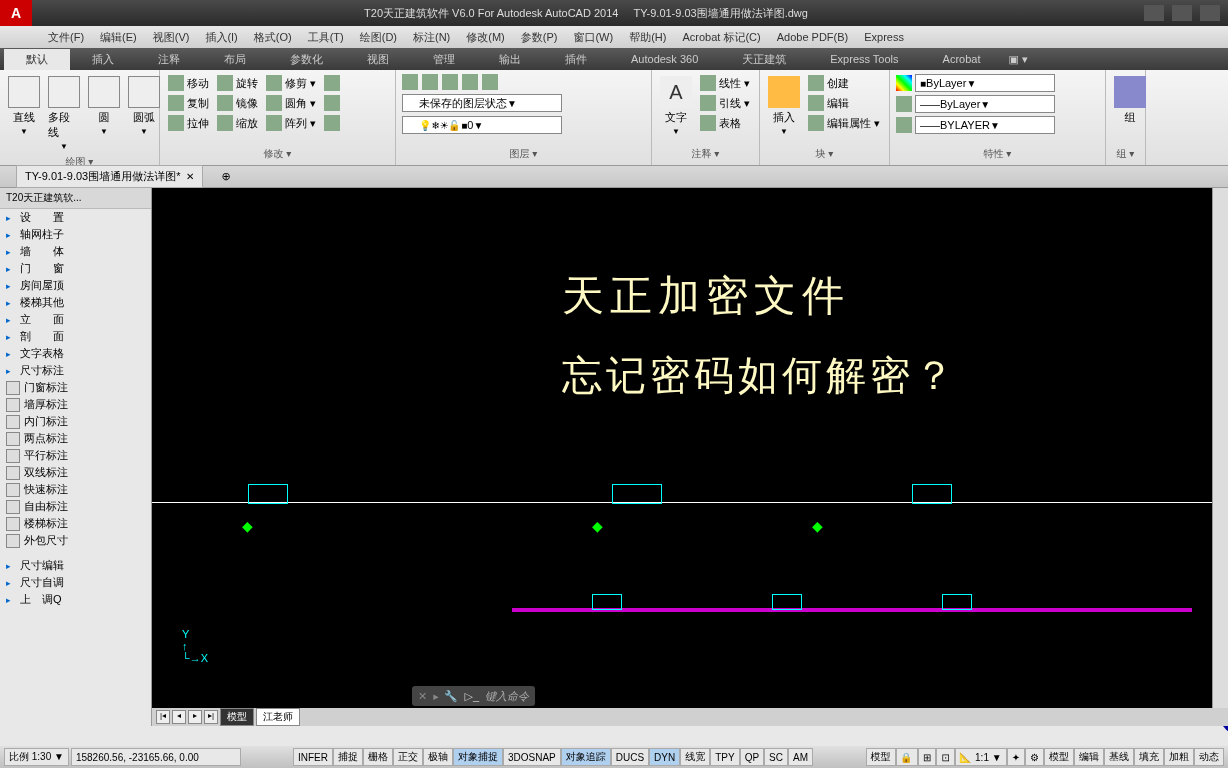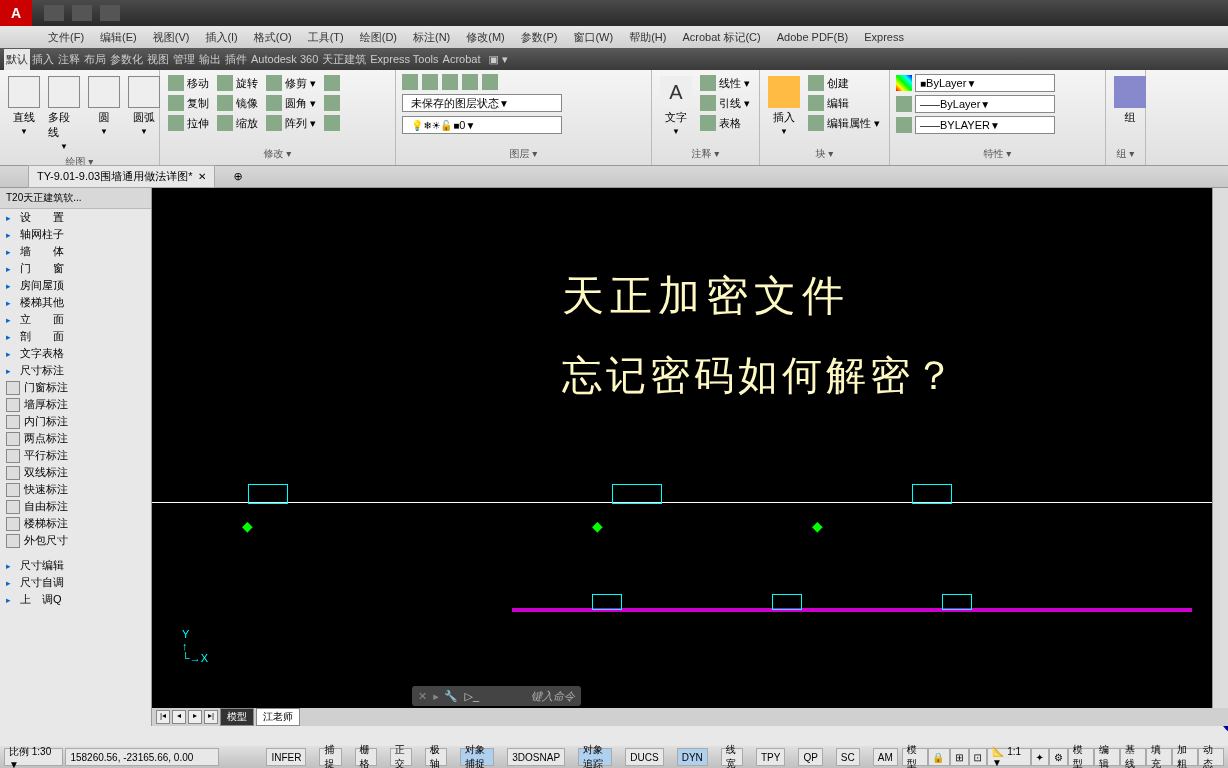--- a/index.html
+++ b/index.html
@@ -5,63 +5,68 @@
 * { margin: 0; padding: 0; box-sizing: border-box; font-family: "Microsoft YaHei", sans-serif; font-size: 11px; }
 body { width: 1228px; height: 768px; background: #e8e8e8; overflow: hidden; position: relative; }
 .titlebar { height: 26px; background: linear-gradient(#4a4a4a, #2a2a2a); display: flex; align-items: center; color: #ccc; }
 .app-logo { width: 32px; height: 26px; background: #c00; display: flex; align-items: center; justify-content: center; color: #fff; font-weight: bold; font-size: 14px; }
 .title-center { flex: 1; text-align: center; color: #ddd; }
 .win-controls { display: flex; gap: 8px; padding: 0 8px; }
 .win-btn { width: 20px; height: 16px; background: #555; }
 .menubar { height: 22px; background: linear-gradient(#e8e8e8, #d0d0d0); display: flex; align-items: center; padding: 0 36px 0 40px; gap: 0; }
 .menubar-item { padding: 0 8px; color: #333; cursor: pointer; }
 .ribbon-tabs { height: 22px; background: linear-gradient(#5a5a5a, #3a3a3a); display: flex; align-items: center; padding: 0 4px; }
-.ribbon-tab { padding: 3px 2px; color: #ccc; cursor: pointer; }
+.ribbon-tab { padding: 3px 22px; color: #ccc; cursor: pointer; }
 .ribbon-tab.active { background: #e8e8e8; color: #333; }
 .ribbon { height: 96px; background: linear-gradient(#f5f5f5, #e0e0e0); display: flex; border-bottom: 1px solid #999; }
 .ribbon-panel { border-right: 1px solid #bbb; padding: 4px 6px; display: flex; flex-direction: column; justify-content: space-between; }
 .panel-content { display: flex; gap: 4px; align-items: flex-start; flex: 1; }
 .panel-label { text-align: center; color: #555; font-size: 10px; padding-top: 2px; }
 .rb-btn { display: flex; flex-direction: column; align-items: center; gap: 2px; padding: 2px; cursor: pointer; }
 .rb-icon { width: 16px; height: 16px; background: #8a8; display: inline-block; }
 .rb-icon-lg { width: 32px; height: 32px; }
 .rb-col { display: flex; flex-direction: column; gap: 2px; }
 .rb-row { display: flex; align-items: center; gap: 3px; padding: 1px 2px; cursor: pointer; }
-.filetab-bar { height: 22px; background: linear-gradient(#d8d8d8, #c8c8c8); display: flex; align-items: center; padding: 0 16px; border-bottom: 1px solid #999; }
+.filetab-bar { height: 22px; background: linear-gradient(#d8d8d8, #c8c8c8); display: flex; align-items: center; padding: 0 4px; border-bottom: 1px solid #999; }
 .filetab { padding: 3px 8px; background: #e8e8e8; border: 1px solid #aaa; font-size: 10px; cursor: pointer; }
 .main-area { display: flex; height: 538px; }
 .sidebar { width: 152px; background: #e8e8e8; border-right: 1px solid #999; overflow: hidden; }
 .sidebar-header { padding: 3px 6px; background: #d8d8d8; border-bottom: 1px solid #bbb; font-size: 10px; }
 .sb-item { display: flex; align-items: center; gap: 4px; padding: 1px 6px; cursor: pointer; }
 .sb-arrow { color: #06c; font-size: 9px; width: 10px; }
 .sb-icon { width: 14px; height: 14px; display: inline-block; border: 1px solid #888; background: #ddd; }
 .canvas-wrap { flex: 1; position: relative; background: #000; }
 .drawing-text { position: absolute; color: #fef9c3; font-family: "KaiTi", serif; white-space: nowrap; }
 .cursor-blue { position: absolute; width: 60px; height: 60px; border-radius: 50%; background: radial-gradient(circle, #00f 40%, #003 100%); top: 490px; left: 1065px; }
 .model-tabs { position: absolute; bottom: 0; left: 0; height: 18px; display: flex; align-items: center; background: #d0d0d0; padding: 0 4px; gap: 2px; width: 100%; }
 .model-tab { padding: 1px 6px; background: #fff; border: 1px solid #888; font-size: 10px; cursor: pointer; }
 .nav-btn { width: 14px; height: 14px; border: 1px solid #888; background: #eee; text-align: center; font-size: 8px; cursor: pointer; }
 .cmd-line { position: absolute; bottom: 20px; left: 260px; height: 20px; background: #444; display: flex; align-items: center; padding: 0 6px; gap: 6px; border-radius: 3px; }
-.cmd-input { color: #aaa; font-style: italic; margin-left: 46px; }
+.cmd-input { color: #aaa; font-style: italic; }
 .statusbar { height: 22px; background: linear-gradient(#e0e0e0, #c0c0c0); display: flex; align-items: center; padding: 0 4px; gap: 2px; position: absolute; bottom: 0; width: 100%; }
 .sb-sect { padding: 0 4px; border: 1px solid #aaa; background: #e8e8e8; height: 18px; display: flex; align-items: center; font-size: 10px; cursor: pointer; }
 .sb-sect.active { background: #b0d0f0; }
 .sb-spacer { flex: 1; }
 .draw-line { position: absolute; background: #fff; height: 1px; }
 .draw-rect { position: absolute; border: 1px solid #0ff; }
 .vscroll { position: absolute; right: 0; top: 0; width: 16px; height: calc(100% - 18px); background: #ddd; border-left: 1px solid #999; }
-.layer-dd { height: 18px; border: 1px solid #888; background: #fff; display: flex; align-items: center; padding: 0 8px; font-size: 10px; width: 160px; }
+.layer-dd { height: 18px; border: 1px solid #888; background: #fff; display: flex; align-items: center; padding: 0 16px; font-size: 10px; width: 160px; }
 .textdd { height: 18px; border: 1px solid #888; background: #fff; padding: 0 4px; font-size: 10px; display: flex; align-items: center; }
 </style>
 </head>
 <body>
 
 <div class="titlebar">
   <div class="app-logo">A</div>
   <div style="width:4px"></div>
+  <div class="title-center">
+    <span>T20天正建筑软件 V6.0 For Autodesk AutoCAD 2014</span>
+    &nbsp;&nbsp;&nbsp;
+    <span>TY-9.01-9.03围墙通用做法详图.dwg</span>
+  </div>
   <div class="win-controls">
     <div class="win-btn"></div>
     <div class="win-btn"></div>
     <div class="win-btn"></div>
   </div>
 </div>
 
 <div class="menubar" id="menubar">
     <div class="menubar-item">文件(F)</div>
     <div class="menubar-item">编辑(E)</div>
@@ -412,21 +417,21 @@
     </div>
 
     <div class="vscroll"></div>
   </div>
 </div>
 
 <div class="statusbar">
   <div class="sb-sect">比例 1:30 ▼</div>
   <div class="sb-sect" style="width:170px">158260.56, -23165.66, 0.00</div>
   <div style="width:48px"></div>
-  <div id="statustoggles" style="display:flex;gap:13px">
+  <div id="statustoggles" style="display:flex;gap:0">
       <div class="sb-sect">INFER</div>
       <div class="sb-sect">捕捉</div>
       <div class="sb-sect">栅格</div>
       <div class="sb-sect">正交</div>
       <div class="sb-sect">极轴</div>
       <div class="sb-sect active">对象捕捉</div>
       <div class="sb-sect">3DOSNAP</div>
       <div class="sb-sect active">对象追踪</div>
       <div class="sb-sect">DUCS</div>
       <div class="sb-sect active">DYN</div>

